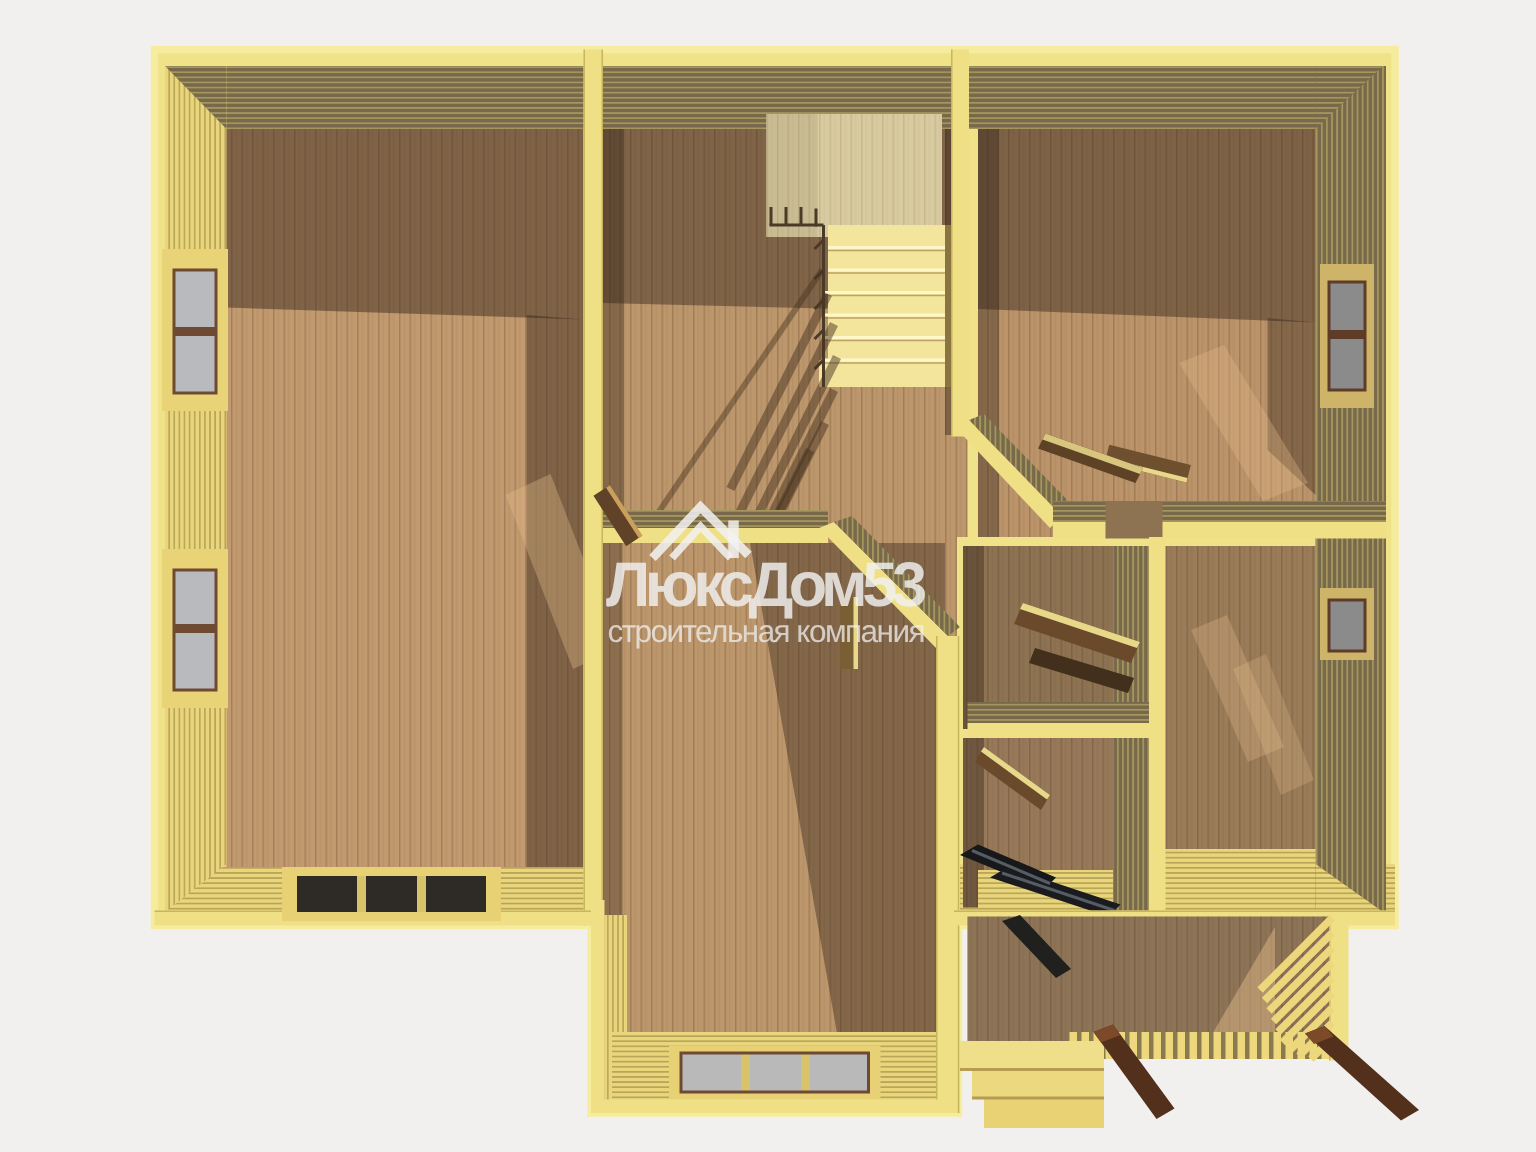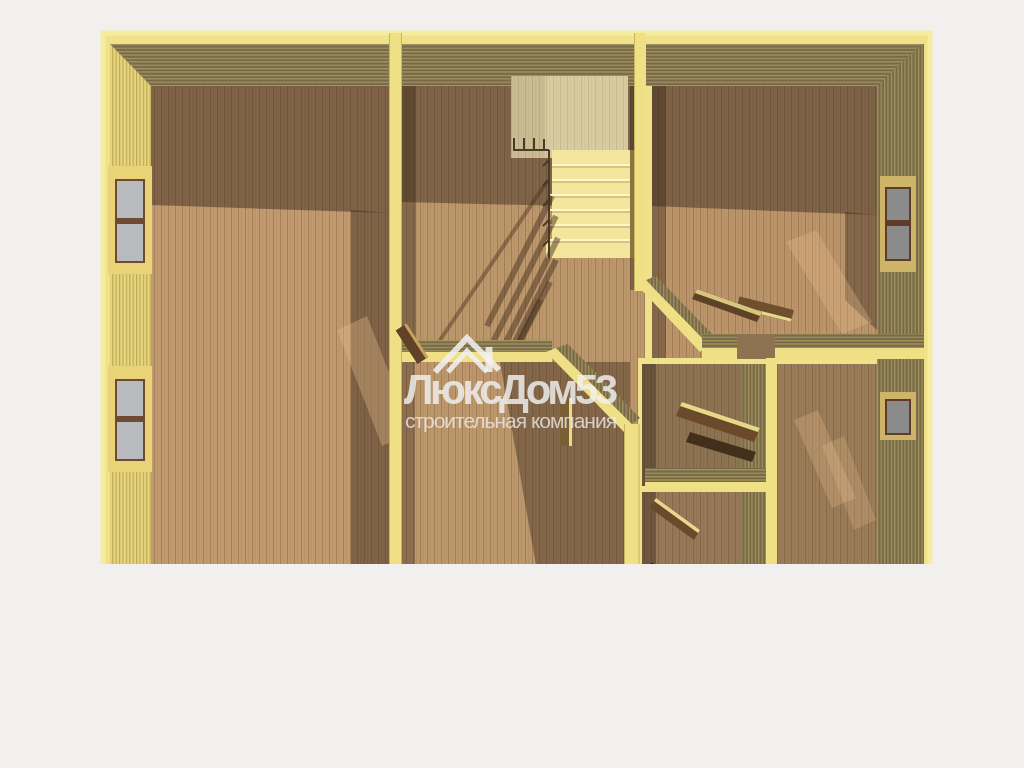--- a/index.html
+++ b/index.html
@@ -1,16 +1,16 @@
 <!DOCTYPE html>
 <html><head>
 <meta charset="utf-8">
 <style>
 html,body{margin:0;padding:0;background:#f1f0ee;font-family:"Liberation Sans",sans-serif;}
-#stage{position:relative;width:1024px;height:564px;overflow:hidden;}
+#stage{position:relative;width:1024px;height:768px;overflow:hidden;}
 </style>
 </head>
 <body>
 <div id="stage">
 <svg width="1024" height="768" viewBox="0 0 1024 768" xmlns="http://www.w3.org/2000/svg">
 <defs>
 <pattern id="pv" patternUnits="userSpaceOnUse" width="7" height="40">
   <rect width="7" height="40" fill="none"></rect>
   <line x1="0.5" y1="0" x2="0.5" y2="40" stroke="rgba(75,48,26,0.25)" stroke-width="1"></line>
   <line x1="3.5" y1="0" x2="3.5" y2="40" stroke="rgba(75,48,26,0.07)" stroke-width="1"></line>

